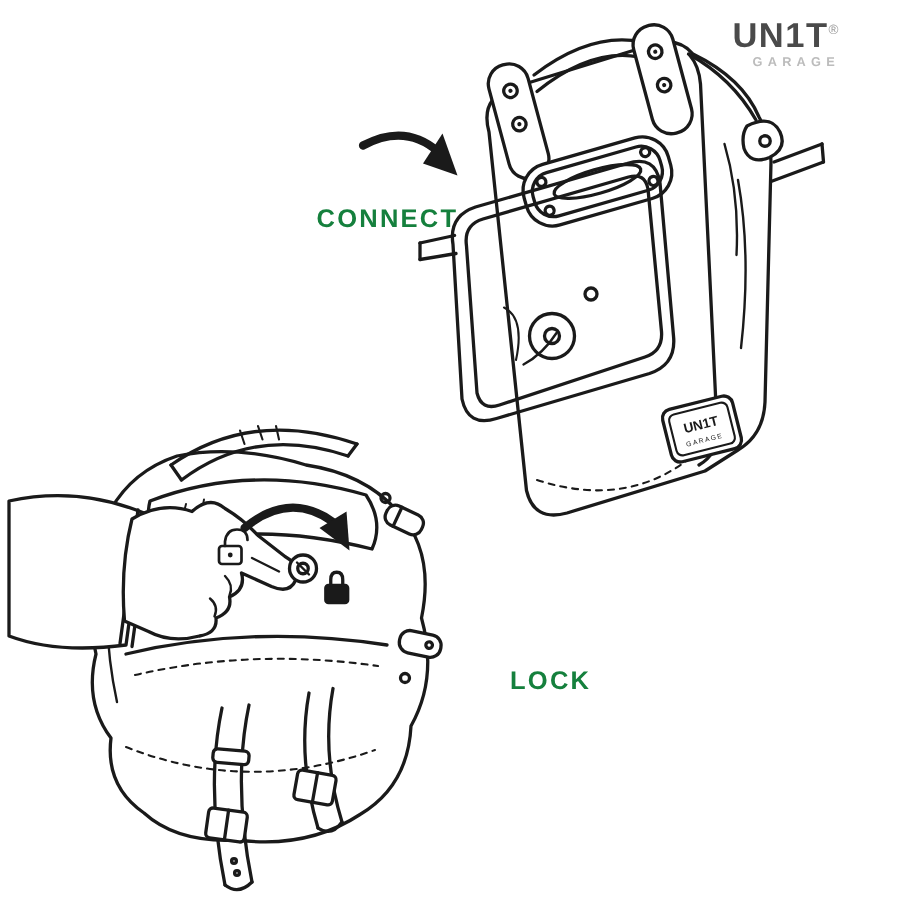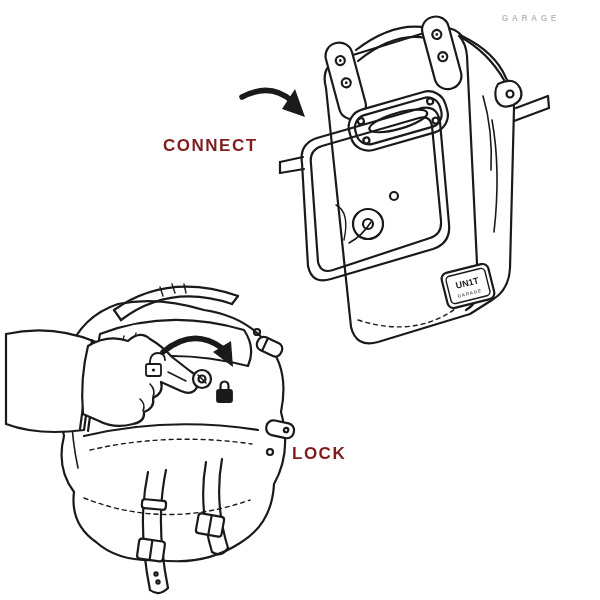--- a/index.html
+++ b/index.html
@@ -5,22 +5,23 @@
   html,body{margin:0;padding:0;}
   body{
     width:600px;height:600px;overflow:hidden;
     background:#ffffff;
     font-family:"Liberation Sans", sans-serif;
   }
   .canvas{position:relative;width:600px;height:600px;background:#ffffff;}
   .art{position:absolute;left:0;top:0;}
   .step-label{
     position:absolute;
-    font-weight:bold;font-size:17px;letter-spacing:1.5px;color:#7f1d1d;
+    font-weight:bold;font-size:17px;letter-spacing:1.5px;color:#15803d;
     white-space:nowrap;
+    margin-left:48px;
   }
   .label-connect{left:163px;top:136px;}
   .label-lock{left:292px;top:444px;}
   .brand{position:absolute;right:40px;top:12px;text-align:right;line-height:1;}
   .brand-name{font-size:23px;font-weight:800;color:#4a4a4a;letter-spacing:1px;}
   .brand-reg{font-size:9px;color:#9a9a9a;vertical-align:super;font-weight:400;}
   .brand-sub{font-size:8.5px;letter-spacing:3.5px;color:#bcbcbc;margin-top:2px;font-weight:bold;}
 </style>
 </head>
 <body>
@@ -204,16 +205,17 @@
         <path stroke-width="2.2" d="M220.5,390 v-3.5 q0,-5 4,-5 q4,0 4,5 v3.5"></path>
       </g>
 
     </g>
   </svg>
 
   <div class="step-label label-connect">CONNECT</div>
   <div class="step-label label-lock">LOCK</div>
 
   <div class="brand">
+    <div class="brand-name"><span>UN1T</span><span class="brand-reg">®</span></div>
     <div class="brand-sub">GARAGE</div>
   </div>
 
 </div>
 
 </body></html>

